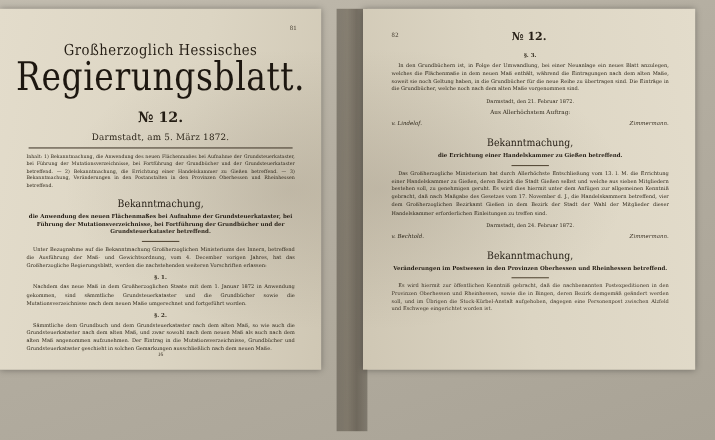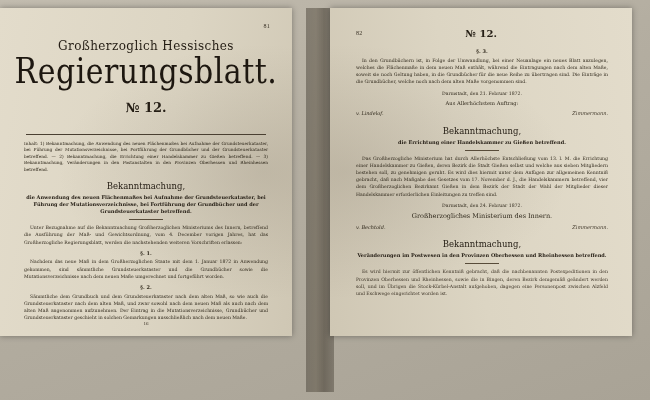--- a/index.html
+++ b/index.html
@@ -216,20 +216,21 @@
 
 <div class="scan">
 
   <div class="page page-left">
     <div class="inner blur">
       <div class="folio folio-left">81</div>
 
       <div class="masthead-small">Großherzoglich Hessisches</div>
       <div class="masthead-big">Regierungsblatt.</div>
       <div class="issue-no">№ 12.</div>
+      <div class="dateline">Darmstadt, am 5. März 1872.</div>
       <div class="rule rule-wide"></div>
 
       <div class="col col-left">
         <div class="toc">Inhalt: 1) Bekanntmachung, die Anwendung des neuen Flächenmaßes bei Aufnahme der Grundsteuerkataster, bei Führung der Mutationsverzeichnisse, bei Fortführung der Grundbücher und der Grundsteuerkataster betreffend. — 2) Bekanntmachung, die Errichtung einer Handelskammer zu Gießen betreffend. — 3) Bekanntmachung, Veränderungen in den Postanstalten in den Provinzen Oberhessen und Rheinhessen betreffend.</div>
 
         <div class="heading">Bekanntmachung,</div>
         <div class="subheading">die Anwendung des neuen Flächenmaßes bei Aufnahme der Grundsteuerkataster, bei Führung der Mutationsverzeichnisse, bei Fortführung der Grundbücher und der Grundsteuerkataster betreffend.</div>
         <div class="rule-short"></div>
 
         <div class="para">Unter Bezugnahme auf die Bekanntmachung Großherzoglichen Ministeriums des Innern, betreffend die Ausführung der Maß- und Gewichtsordnung, vom 4. December vorigen Jahres, hat das Großherzogliche Regierungsblatt, werden die nachstehenden weiteren Vorschriften erlassen:</div>
@@ -264,23 +265,20 @@
           <span class="l name">v. Lindelof.</span>
           <span class="r">Zimmermann.</span>
         </div>
 
         <div class="heading">Bekanntmachung,</div>
         <div class="subheading">die Errichtung einer Handelskammer zu Gießen betreffend.</div>
         <div class="rule-short"></div>
         <div class="para">Das Großherzogliche Ministerium hat durch Allerhöchste Entschließung vom 13. l. M. die Errichtung einer Handelskammer zu Gießen, deren Bezirk die Stadt Gießen selbst und welche aus sieben Mitgliedern bestehen soll, zu genehmigen geruht. Es wird dies hiermit unter dem Anfügen zur allgemeinen Kenntniß gebracht, daß nach Maßgabe des Gesetzes vom 17. November d. J., die Handelskammern betreffend, vier dem Großherzoglichen Bezirkamt Gießen in dem Bezirk der Stadt der Wahl der Mitglieder dieser Handelskammer erforderlichen Einleitungen zu treffen sind.</div>
 
         <div class="para noindent center" style="margin-top:4px">Darmstadt, den 24. Februar 1872.</div>
-        <div class="sig">
-          <div class="big">Großherzogliches Ministerium des Innern.</div>
-        </div>
         <div class="signer-row">
           <span class="l name">v. Bechtold.</span>
           <span class="r">Zimmermann.</span>
         </div>
 
         <div class="heading">Bekanntmachung,</div>
         <div class="subheading">Veränderungen im Postwesen in den Provinzen Oberhessen und Rheinhessen betreffend.</div>
         <div class="rule-short"></div>
         <div class="para fade">Es wird hiermit zur öffentlichen Kenntniß gebracht, daß die nachbenannten Postexpeditionen in den Provinzen Oberhessen und Rheinhessen, sowie die in Bingen, deren Bezirk demgemäß geändert werden soll, und im Übrigen die Stock-Kürbel-Anstalt aufgehoben, dagegen eine Personenpost zwischen Alzfeld und Eschwege eingerichtet worden ist.</div>
       </div>

